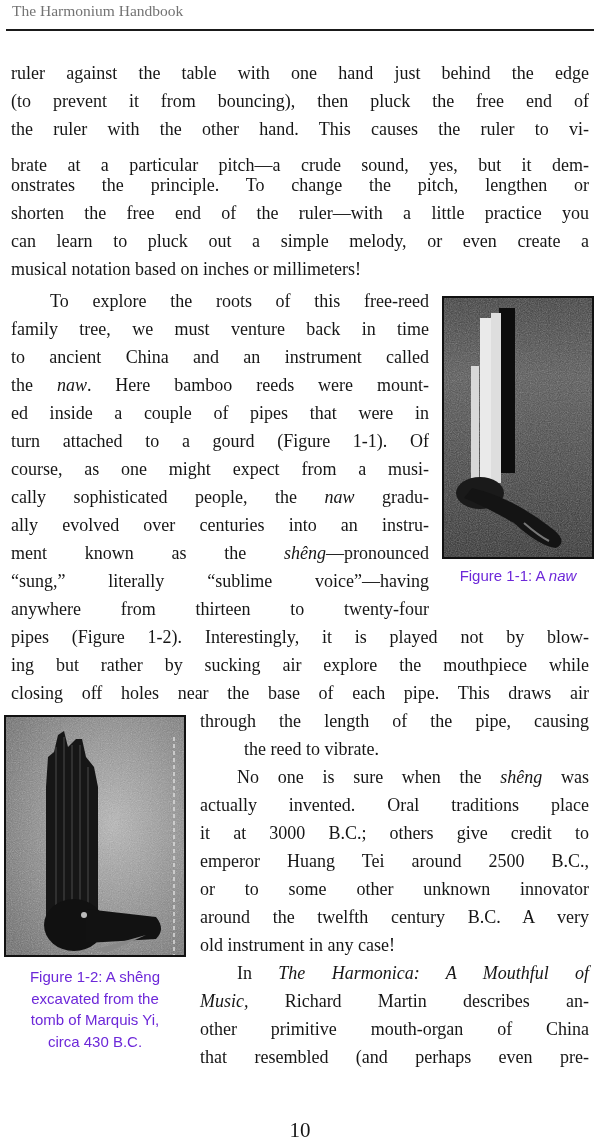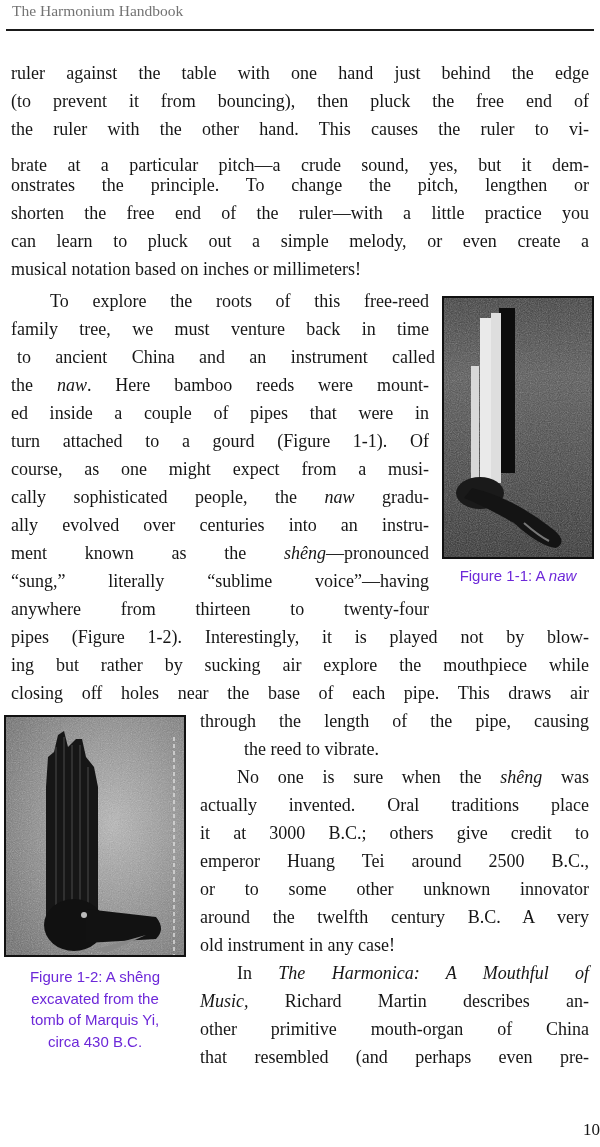--- a/index.html
+++ b/index.html
@@ -27,21 +27,21 @@
   .figure-frame {
     position: absolute; border: 2px solid #111; box-sizing: border-box; overflow: hidden;
   }
   .caption {
     position: absolute; font-family: "Liberation Sans", sans-serif;
     color: #6d28d9; text-align: center;
   }
   .caption i { font-style: italic; }
   .page-number {
     position: absolute; left: 0; width: 600px; top: 1120px;
-    text-align: right; font-size: 17px; line-height: 20px;
+    text-align: center; font-size: 21px; line-height: 20px;
     font-family: "Liberation Serif", serif;
   }
 </style>
 </head>
 <body>
 
 <div class="running-head">The Harmonium Handbook</div>
 <div class="head-rule"></div>
 
 <div>
@@ -51,21 +51,21 @@
   <div class="line" style="left:11px;top:143px;width:578px;margin-top:8px;">brate at a particular pitch—a crude sound, yes, but it dem-</div>
   <div class="line" style="left:11px;top:171px;width:578px;">onstrates the principle. To change the pitch, lengthen or</div>
   <div class="line" style="left:11px;top:199px;width:578px;">shorten the free end of the ruler—with a little practice you</div>
   <div class="line" style="left:11px;top:227px;width:578px;">can learn to pluck out a simple melody, or even create a</div>
   <div class="line last" style="left:11px;top:255px;width:578px;">musical notation based on inches or millimeters!</div>
 </div>
 
 <div>
   <div class="line" style="left:50px;top:287px;width:379px;">To explore the roots of this free-reed</div>
   <div class="line" style="left:11px;top:315px;width:418px;">family tree, we must venture back in time</div>
-  <div class="line" style="left:17px;top:343px;width:418px;">to ancient China and an instrument called</div>
+  <div class="line" style="left:11px;top:343px;width:418px;">to ancient China and an instrument called</div>
   <div class="line" style="left:11px;top:371px;width:418px;"><span>the </span><i>naw</i><span>. Here bamboo reeds were mount-</span></div>
   <div class="line" style="left:11px;top:399px;width:418px;">ed inside a couple of pipes that were in</div>
   <div class="line" style="left:11px;top:427px;width:418px;">turn attached to a gourd (Figure 1-1). Of</div>
   <div class="line" style="left:11px;top:455px;width:418px;">course, as one might expect from a musi-</div>
   <div class="line" style="left:11px;top:483px;width:418px;"><span>cally sophisticated people, the </span><i>naw</i><span> gradu-</span></div>
   <div class="line" style="left:11px;top:511px;width:418px;">ally evolved over centuries into an instru-</div>
   <div class="line" style="left:11px;top:539px;width:418px;"><span>ment known as the </span><i>shêng</i><span>—pronounced</span></div>
   <div class="line" style="left:11px;top:567px;width:418px;">“sung,” literally “sublime voice”—having</div>
   <div class="line" style="left:11px;top:595px;width:418px;">anywhere from thirteen to twenty-four</div>
 </div>

